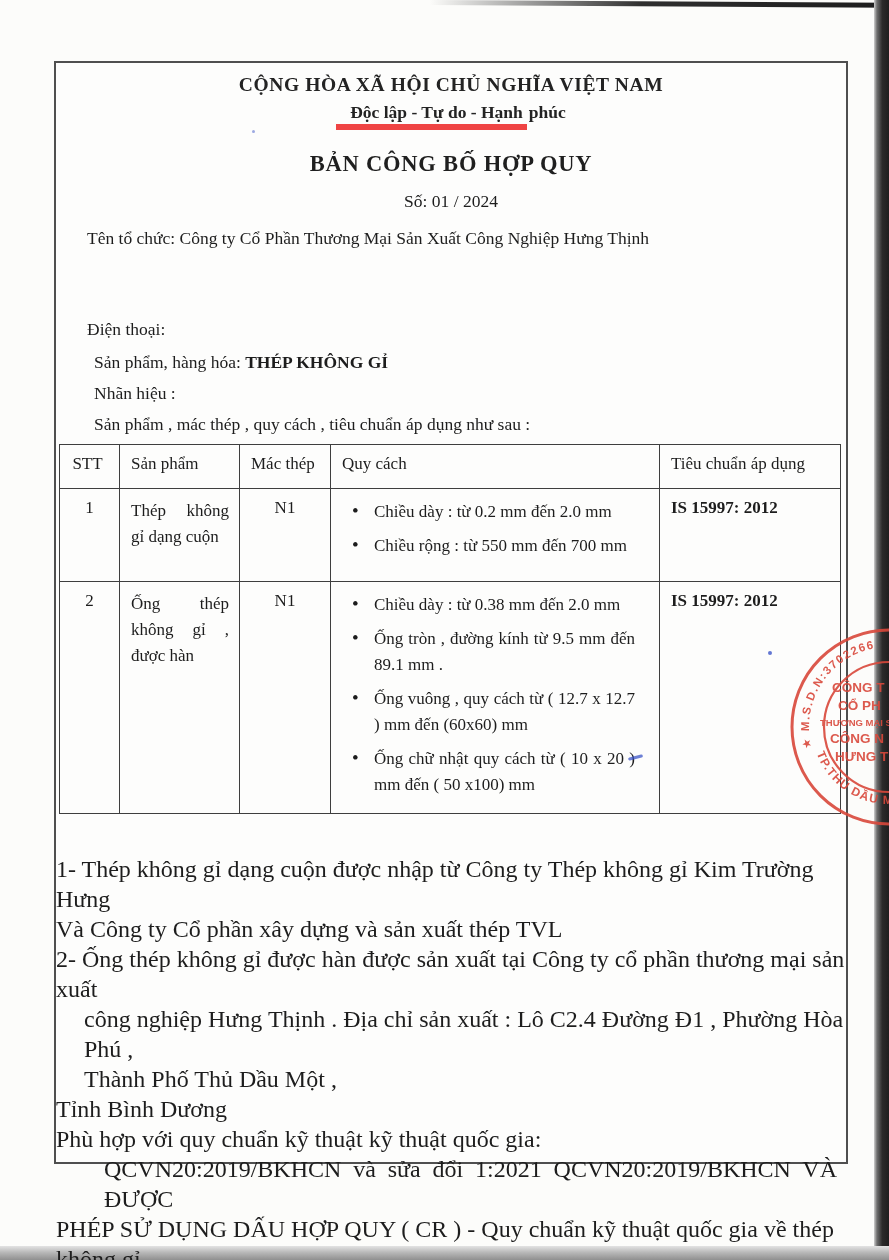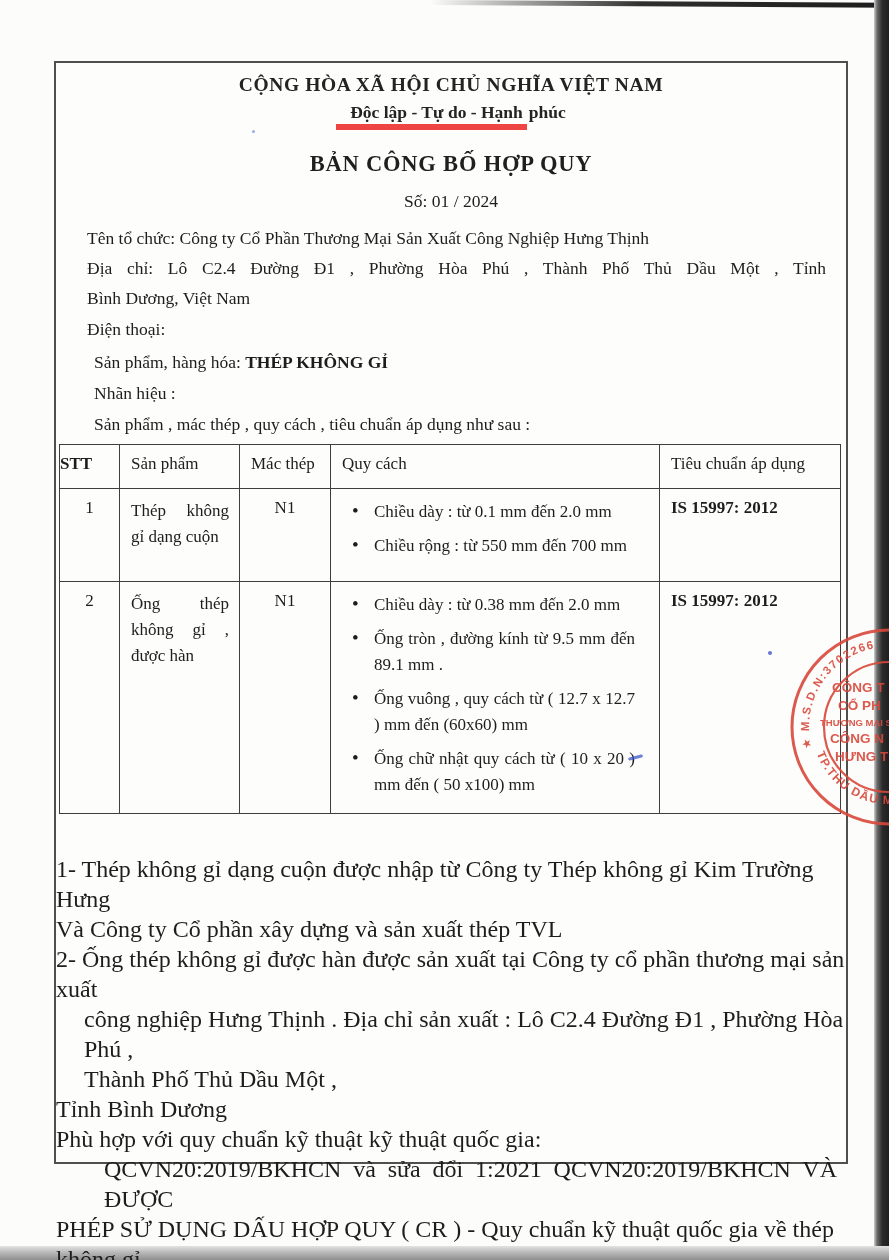--- a/index.html
+++ b/index.html
@@ -39,21 +39,21 @@
   .brand{top:315px;left:38px;width:700px;}
   .intro{top:346px;left:38px;width:720px;}
   b.strong{font-weight:bold;}
   
   table.tbl{top:381px;left:3px;width:781px;border-collapse:collapse;table-layout:fixed;
     font-size:17px;color:#1d1d1d;}
   .tbl th,.tbl td{border:1.5px solid #3e3e3e;vertical-align:top;font-weight:normal;
     overflow:hidden;}
   .tbl thead tr{height:44px;}
   .tbl th{text-align:left;padding:9px 4px 0 11px;}
-  .tbl th.c{padding-left:0;font-weight:bold;}
+  .tbl th.c{text-align:center;padding-left:0;}
   tr.r1{height:93px;}
   tr.r2{height:232px;}
   td.stt{text-align:center;padding-top:9px;}
   td.sp{padding:9px 10px 0 11px;text-align:justify;line-height:26px;}
   td.mac{text-align:center;padding-top:9px;}
   td.qc{padding:0;}
   td.tc{padding:9px 4px 0 11px;font-weight:bold;}
   ul.qlist{list-style:none;margin:0;padding:10px 24px 0 18px;}
   ul.qlist li{position:relative;padding-left:25px;margin:0 0 8px 0;
     text-align:justify;line-height:26px;}
@@ -90,21 +90,20 @@
 
   <div class="hline1">CỘNG HÒA XÃ HỘI CHỦ NGHĨA VIỆT NAM</div>
 
   <div class="motto"><span class="motto-u">Độc lập - Tự do - Hạnh</span><span class="motto-tail">phúc</span></div>
 
   <div class="title">BẢN CÔNG BỐ HỢP QUY</div>
   <div class="docno">Số: 01 / 2024</div>
 
   <p class="p org">Tên tổ chức: Công ty Cổ Phần Thương Mại Sản Xuất Công Nghiệp Hưng Thịnh</p>
 
-  <p class="p addr"><span class="jline">Địa chỉ: Lô C2.4 Đường Đ1 , Phường Hòa Phú , Thành Phố Thủ Dầu Một , Tỉnh</span><span>Bình Dương, Việt Nam</span></p>
 
   <p class="p phone">Điện thoại:</p>
 
   <p class="p product"><span>Sản phẩm, hàng hóa: </span><b class="strong">THÉP KHÔNG GỈ</b></p>
 
   <p class="p brand">Nhãn hiệu :</p>
 
   <p class="p intro">Sản phẩm , mác thép , quy cách , tiêu chuẩn áp dụng như sau :</p>
 
   <table class="tbl">
@@ -124,21 +123,21 @@
         <th>Tiêu chuẩn áp dụng</th>
       </tr>
     </thead>
     <tbody>
       <tr class="r1">
         <td class="stt">1</td>
         <td class="sp">Thép không gỉ dạng cuộn</td>
         <td class="mac">N1</td>
         <td class="qc">
           <ul class="qlist">
-            <li>Chiều dày : từ 0.1 mm đến 2.0 mm</li>
+            <li>Chiều dày : từ 0.2 mm đến 2.0 mm</li>
             <li>Chiều rộng : từ 550 mm đến 700 mm</li>
           </ul>
         </td>
         <td class="tc">IS 15997: 2012</td>
       </tr>
       <tr class="r2">
         <td class="stt">2</td>
         <td class="sp">Ống thép không gỉ , được hàn</td>
         <td class="mac">N1</td>
         <td class="qc">

